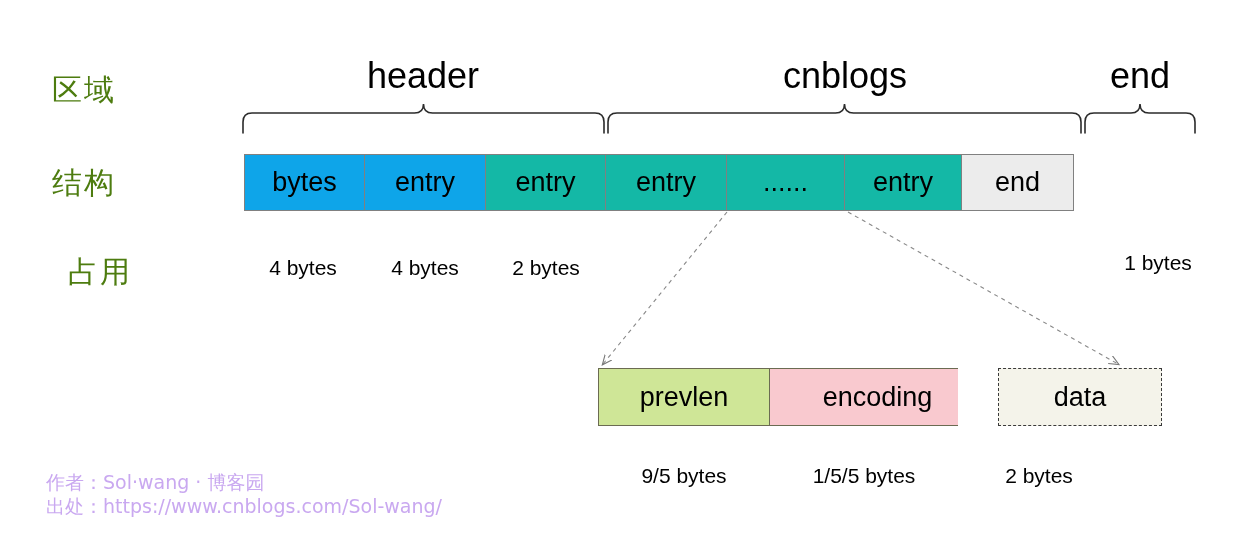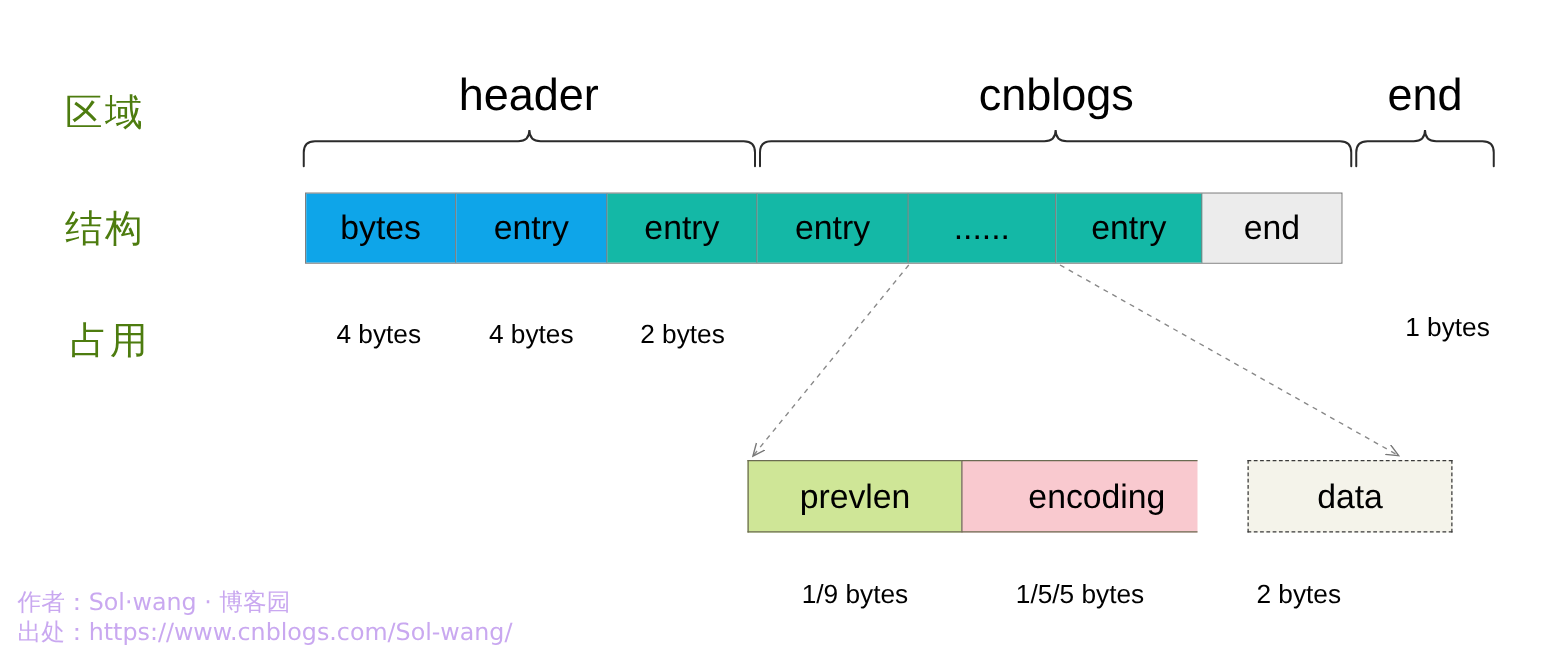--- a/index.html
+++ b/index.html
@@ -117,28 +117,28 @@
     font-family: "DejaVu Sans", "Liberation Sans", sans-serif;
     white-space: nowrap;
     text-shadow:
       -1.5px -1.5px 0 #ffffff,
        1.5px -1.5px 0 #ffffff,
       -1.5px  1.5px 0 #ffffff,
        1.5px  1.5px 0 #ffffff,
       -2px 0 0 #ffffff, 2px 0 0 #ffffff,
        0 -2px 0 #ffffff, 0 2px 0 #ffffff;
   }
-  .watermark div { display: block; }
+  .watermark div { display: block; margin-left: 32px; }
 </style>
 </head>
 <body>
 
 <div class="row-label" id="rl0" style="left: 52px; top: 70px;">区域</div>
 <div class="row-label" id="rl1" style="left: 52px; top: 163px;">结构</div>
-<div class="row-label" id="rl2" style="left: 56px; top: 252px;">占用</div>
+<div class="row-label" id="rl2" style="left: 68px; top: 252px;">占用</div>
 
 <div class="region-title" id="rt0" style="left: 313px; top: 55px; width: 220px;">header</div>
 <div class="region-title" id="rt1" style="left: 735px; top: 55px; width: 220px;">cnblogs</div>
 <div class="region-title" id="rt2" style="left: 1030px; top: 55px; width: 220px;">end</div>
 
 <svg class="brace-layer" viewBox="0 0 1241 534">
   <g id="braces" fill="none" stroke="#2b2b2b" stroke-width="1.6" stroke-linecap="round">
       <path d="M 243 133 L 243 122 Q 243 113 252 113 L 414.5 113 Q 423.5 113 423.5 104 Q 423.5 113 432.5 113 L 595 113 Q 604 113 604 122 L 604 133"></path>
       <path d="M 608 133 L 608 122 Q 608 113 617 113 L 835.5 113 Q 844.5 113 844.5 104 Q 844.5 113 853.5 113 L 1072 113 Q 1081 113 1081 122 L 1081 133"></path>
       <path d="M 1085 133 L 1085 122 Q 1085 113 1094 113 L 1131 113 Q 1140 113 1140 104 Q 1140 113 1149 113 L 1186 113 Q 1195 113 1195 122 L 1195 133"></path>
@@ -172,21 +172,21 @@
   <line x1="848" y1="212" x2="1118" y2="364" stroke="#888" stroke-width="1.1" stroke-dasharray="4 4" marker-end="url(#ohead)"></line>
 </svg>
 
 <div class="detail-row" id="detail-row">
     <div class="dcell green" style="width: 171px;">prevlen</div>
     <div class="dcell pink" style="width: 189px; padding-left: 27px;">encoding</div>
     <div class="dcell cream" style="width: 164px;">data</div>
   </div>
 
 <div id="detail-size-labels">
-    <div class="size-label" style="left: 594px; top: 464px; width: 180px;">1/9 bytes</div>
+    <div class="size-label" style="left: 594px; top: 464px; width: 180px;">9/5 bytes</div>
     <div class="size-label" style="left: 774px; top: 464px; width: 180px;">1/5/5 bytes</div>
     <div class="size-label" style="left: 949px; top: 464px; width: 180px;">2 bytes</div>
   </div>
 
 <div class="watermark">
   <div>作者：Sol·wang · 博客园</div>
   <div>出处：https://www.cnblogs.com/Sol-wang/</div>
 </div>
 
 </body></html>

